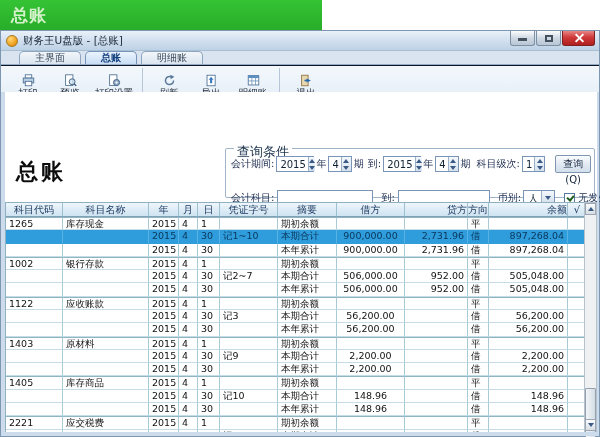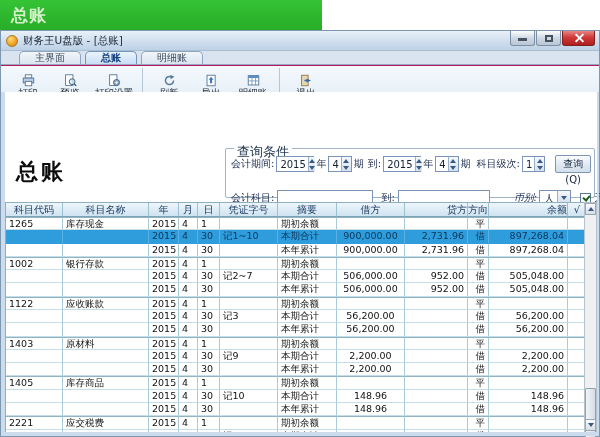--- a/index.html
+++ b/index.html
@@ -7,21 +7,21 @@
   body { font-family:"DejaVu Sans", sans-serif; background:#ffffff; }
   #stage { position:relative; width:600px; height:437px; background:#fff; }
 
   
   .green-bar { position:absolute; left:0; top:0; width:322px; height:30px;
     background:linear-gradient(#35c335,#28ad28); color:#d6f2cc;
     font-size:17px; font-weight:bold; line-height:30px; padding-left:11px; letter-spacing:1px; }
 
   
   .window { position:absolute; left:0; top:30px; width:600px; height:407px;
-    background:#be185d; border:1px solid #7e97b1; }
+    background:#0f172a; border:1px solid #7e97b1; }
 
   .titlebar { position:absolute; left:0; top:0; right:0; height:20px;
     background:linear-gradient(#e9f1f9,#cfdeee 55%,#bed2e6);
     border-bottom:1px solid #a8bed2; display:flex; align-items:center; padding-left:5px; }
   .app-icon { width:12px; height:12px; border-radius:50%;
     background:radial-gradient(circle at 35% 30%, #ffd97a, #f0a220 60%, #c97a10);
     border:1px solid #a87a20; margin-right:5px; }
   .win-title { font-size:10.5px; color:#1c2a38; }
   .win-controls { position:absolute; right:4px; top:0; display:flex; }
   .wbtn { width:25px; height:15px; border:1px solid #7d8fa3; border-top:none;
@@ -100,21 +100,21 @@
     border-right:1px solid #9cc0ce; overflow:hidden; white-space:nowrap; cursor:pointer; }
   .trow { display:flex; height:13.285px; background:#fff; cursor:pointer; }
   .tcell { font-size:9.5px; color:#111; line-height:12.5px; padding:0 3px;
     border-right:1px solid #a9cbd7; border-bottom:1px solid #c4dde6; overflow:hidden; white-space:nowrap; }
   .trow.group-start .tcell { border-top:1px solid #8fb4c4; }
   .trow.selected { background:#2f9cdb; }
   .trow.selected .tcell { color:#0a3a60; border-bottom-color:#2f9cdb; border-right-color:#58b2e4; }
   .c0 {width:57px;} .c1 {width:86px;} .c2 {width:30px;} .c3 {width:19px;}
   .c4 {width:22px;} .c5 {width:58px;} .c6 {width:59px;}
   .c7 {width:68px; text-align:center;} .c8 {width:63px; text-align:right;}
-  .c9 {width:21px; text-align:right;font-family:Liberation Serif, serif;} .c10 {width:79px; text-align:right;}
+  .c9 {width:21px; text-align:left;font-family:Liberation Serif, serif;} .c10 {width:79px; text-align:right;}
   .c11 {width:18px; border-right:none;}
 
   
   .vscroll { position:absolute; right:2px; top:110px; width:13px; bottom:4px;
     background:#eef0f2; border:1px solid #b8c2cc; }
   .sbtn { position:absolute; left:0; right:0; height:12px;
     background:linear-gradient(#fafbfc,#d8dee4); border:1px solid #9aa6b2;
     display:flex; align-items:center; justify-content:center; cursor:pointer; }
   .sbtn.up { top:0; } .sbtn.down { bottom:0; }
   .sthumb { position:absolute; left:0; right:0; top:185px; height:96px;
@@ -278,21 +278,21 @@
               </span>
           </span>
           <span class="q-btn">查询(Q)</span>
         </div>
 
         <div class="q-row q-row2">
           <span class="q-label">会计科目:</span>
           <input class="q-input" style="width: 96px;" value="">
           <span class="q-label" style="margin-left:5px;">到:</span>
           <input class="q-input" style="width: 92px;" value="">
-          <span class="q-label" style="margin-left:21px;font-style:italic;">币别:</span>
+          <span class="q-label" style="margin-left:5px;">币别:</span>
           <span class="q-select" style="width:72px;">
             <span class="selval">人民币</span>
             <span class="selbtn">
                 <i class="tri-down"></i>
               </span>
           </span>
           <span class="q-check">
             <span class="cbox"></span>
             <span class="q-label">无发生额不显示</span>
           </span>

